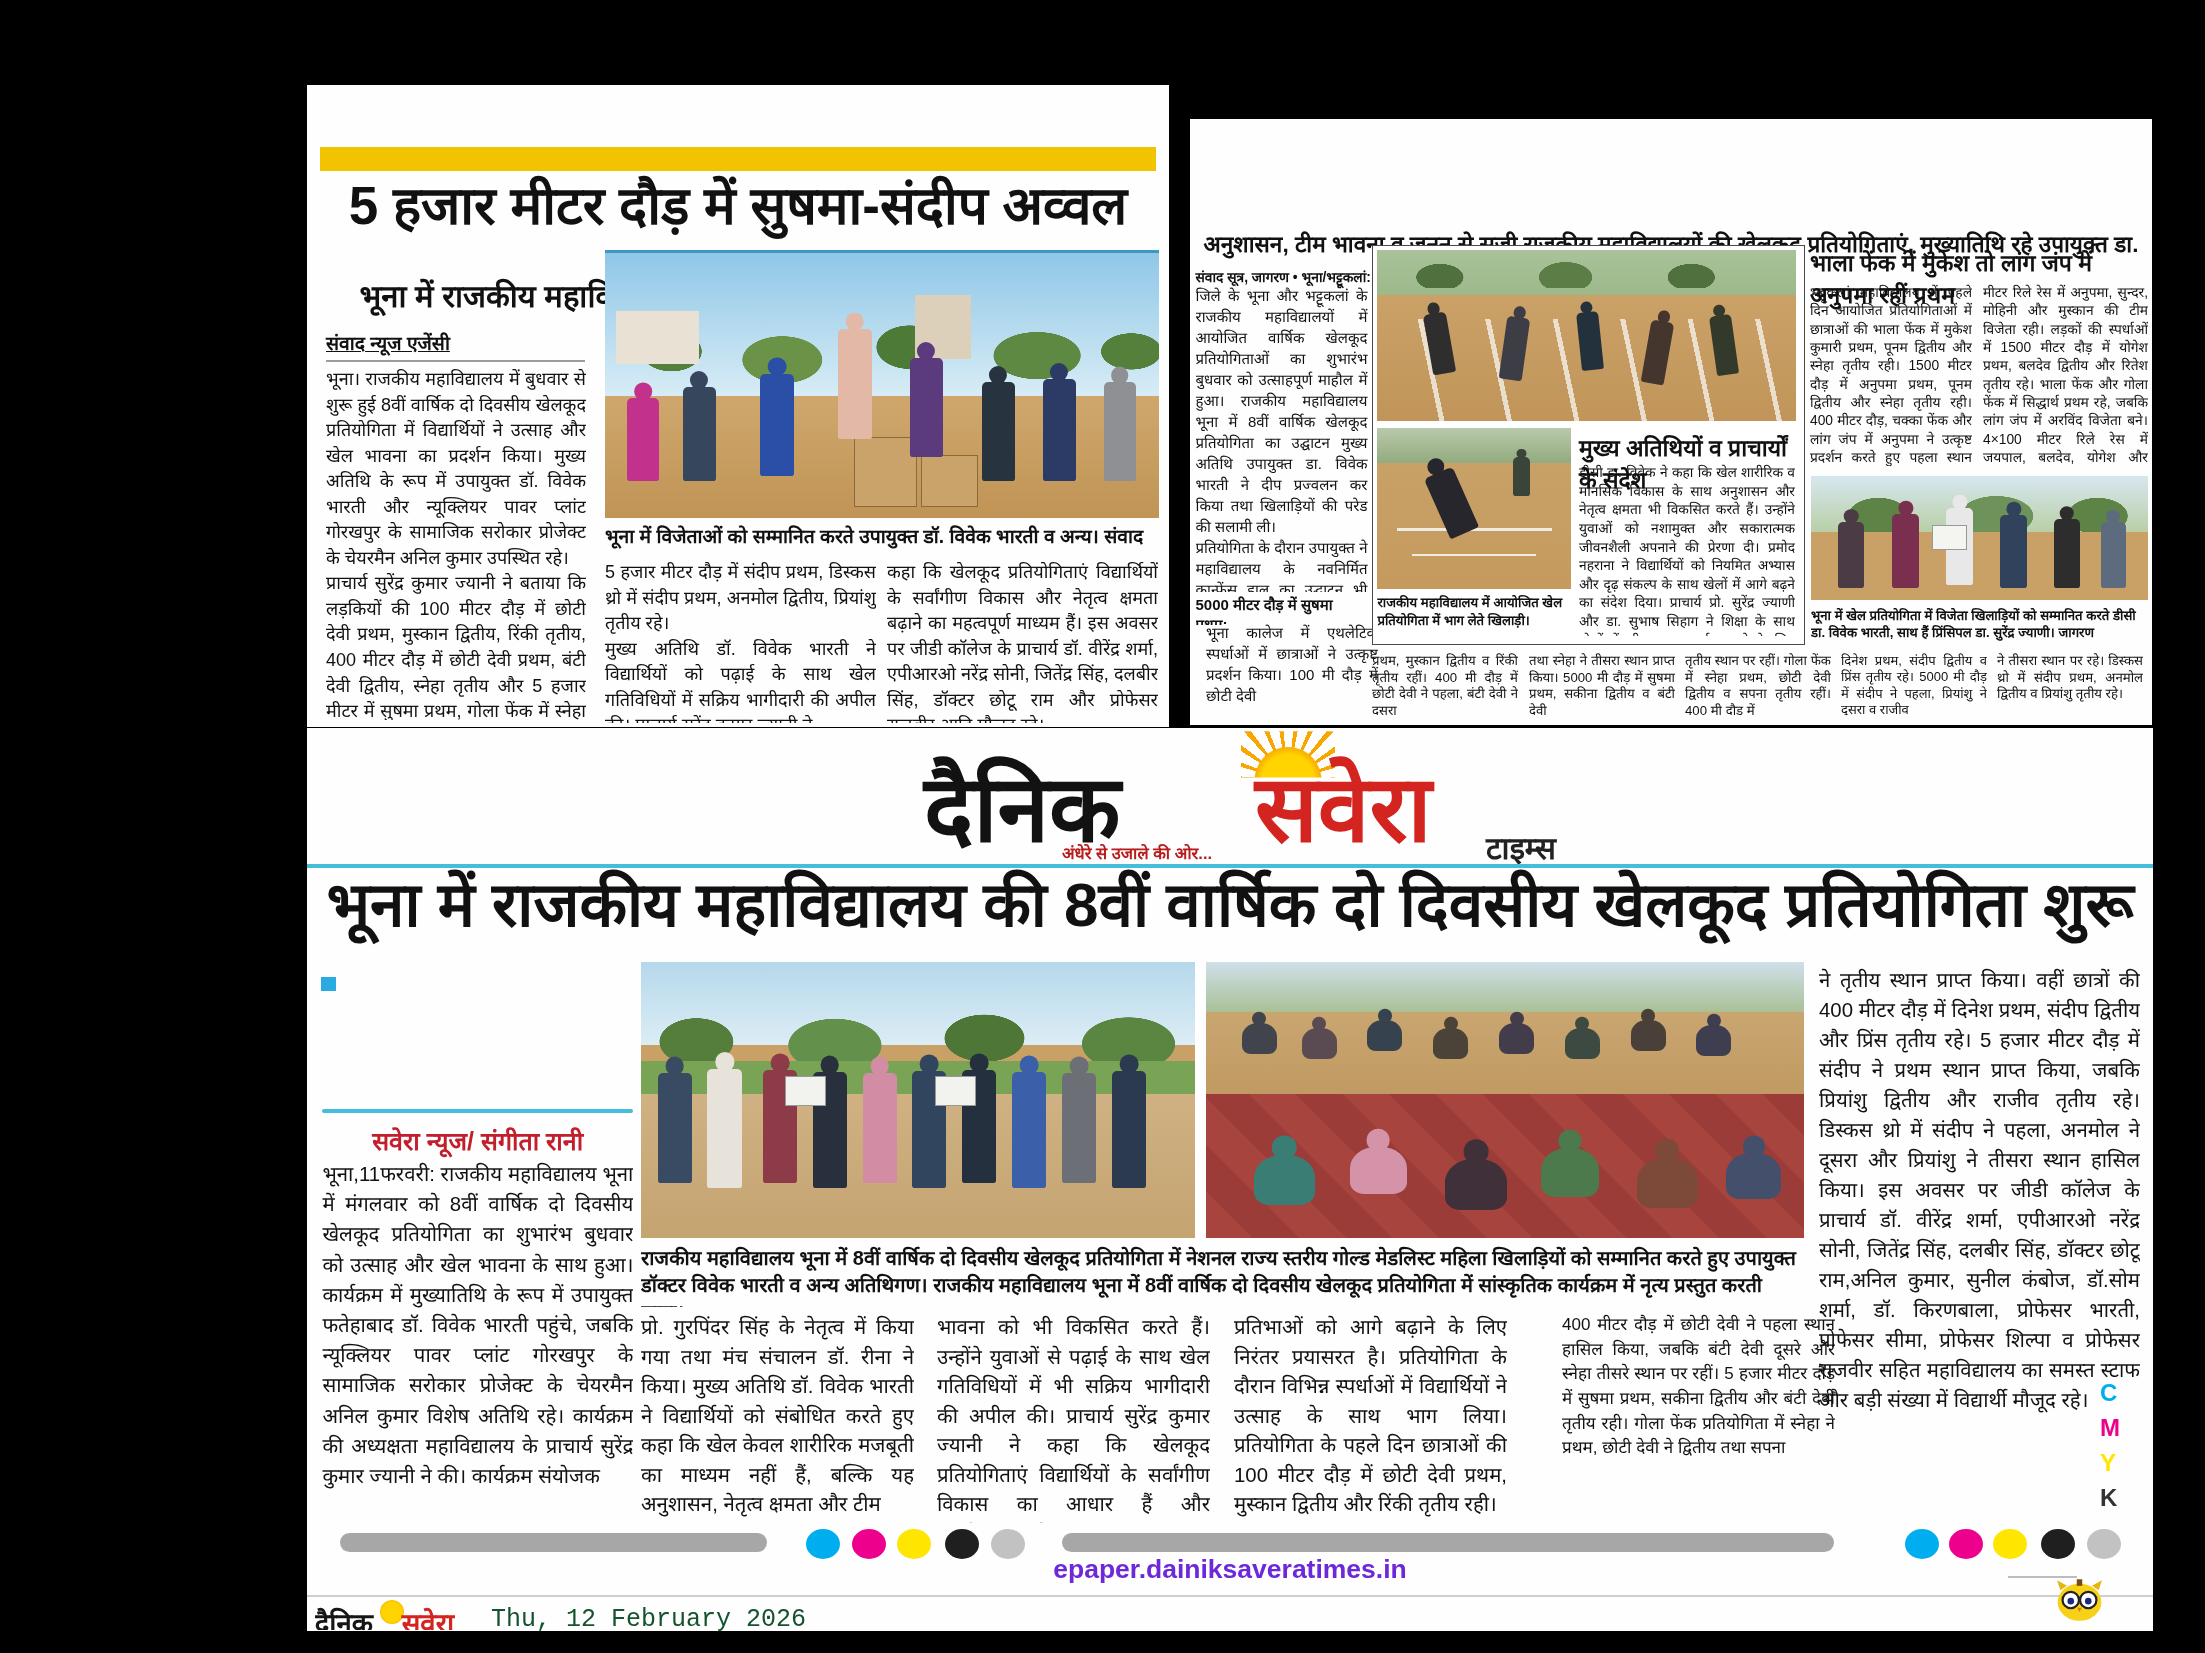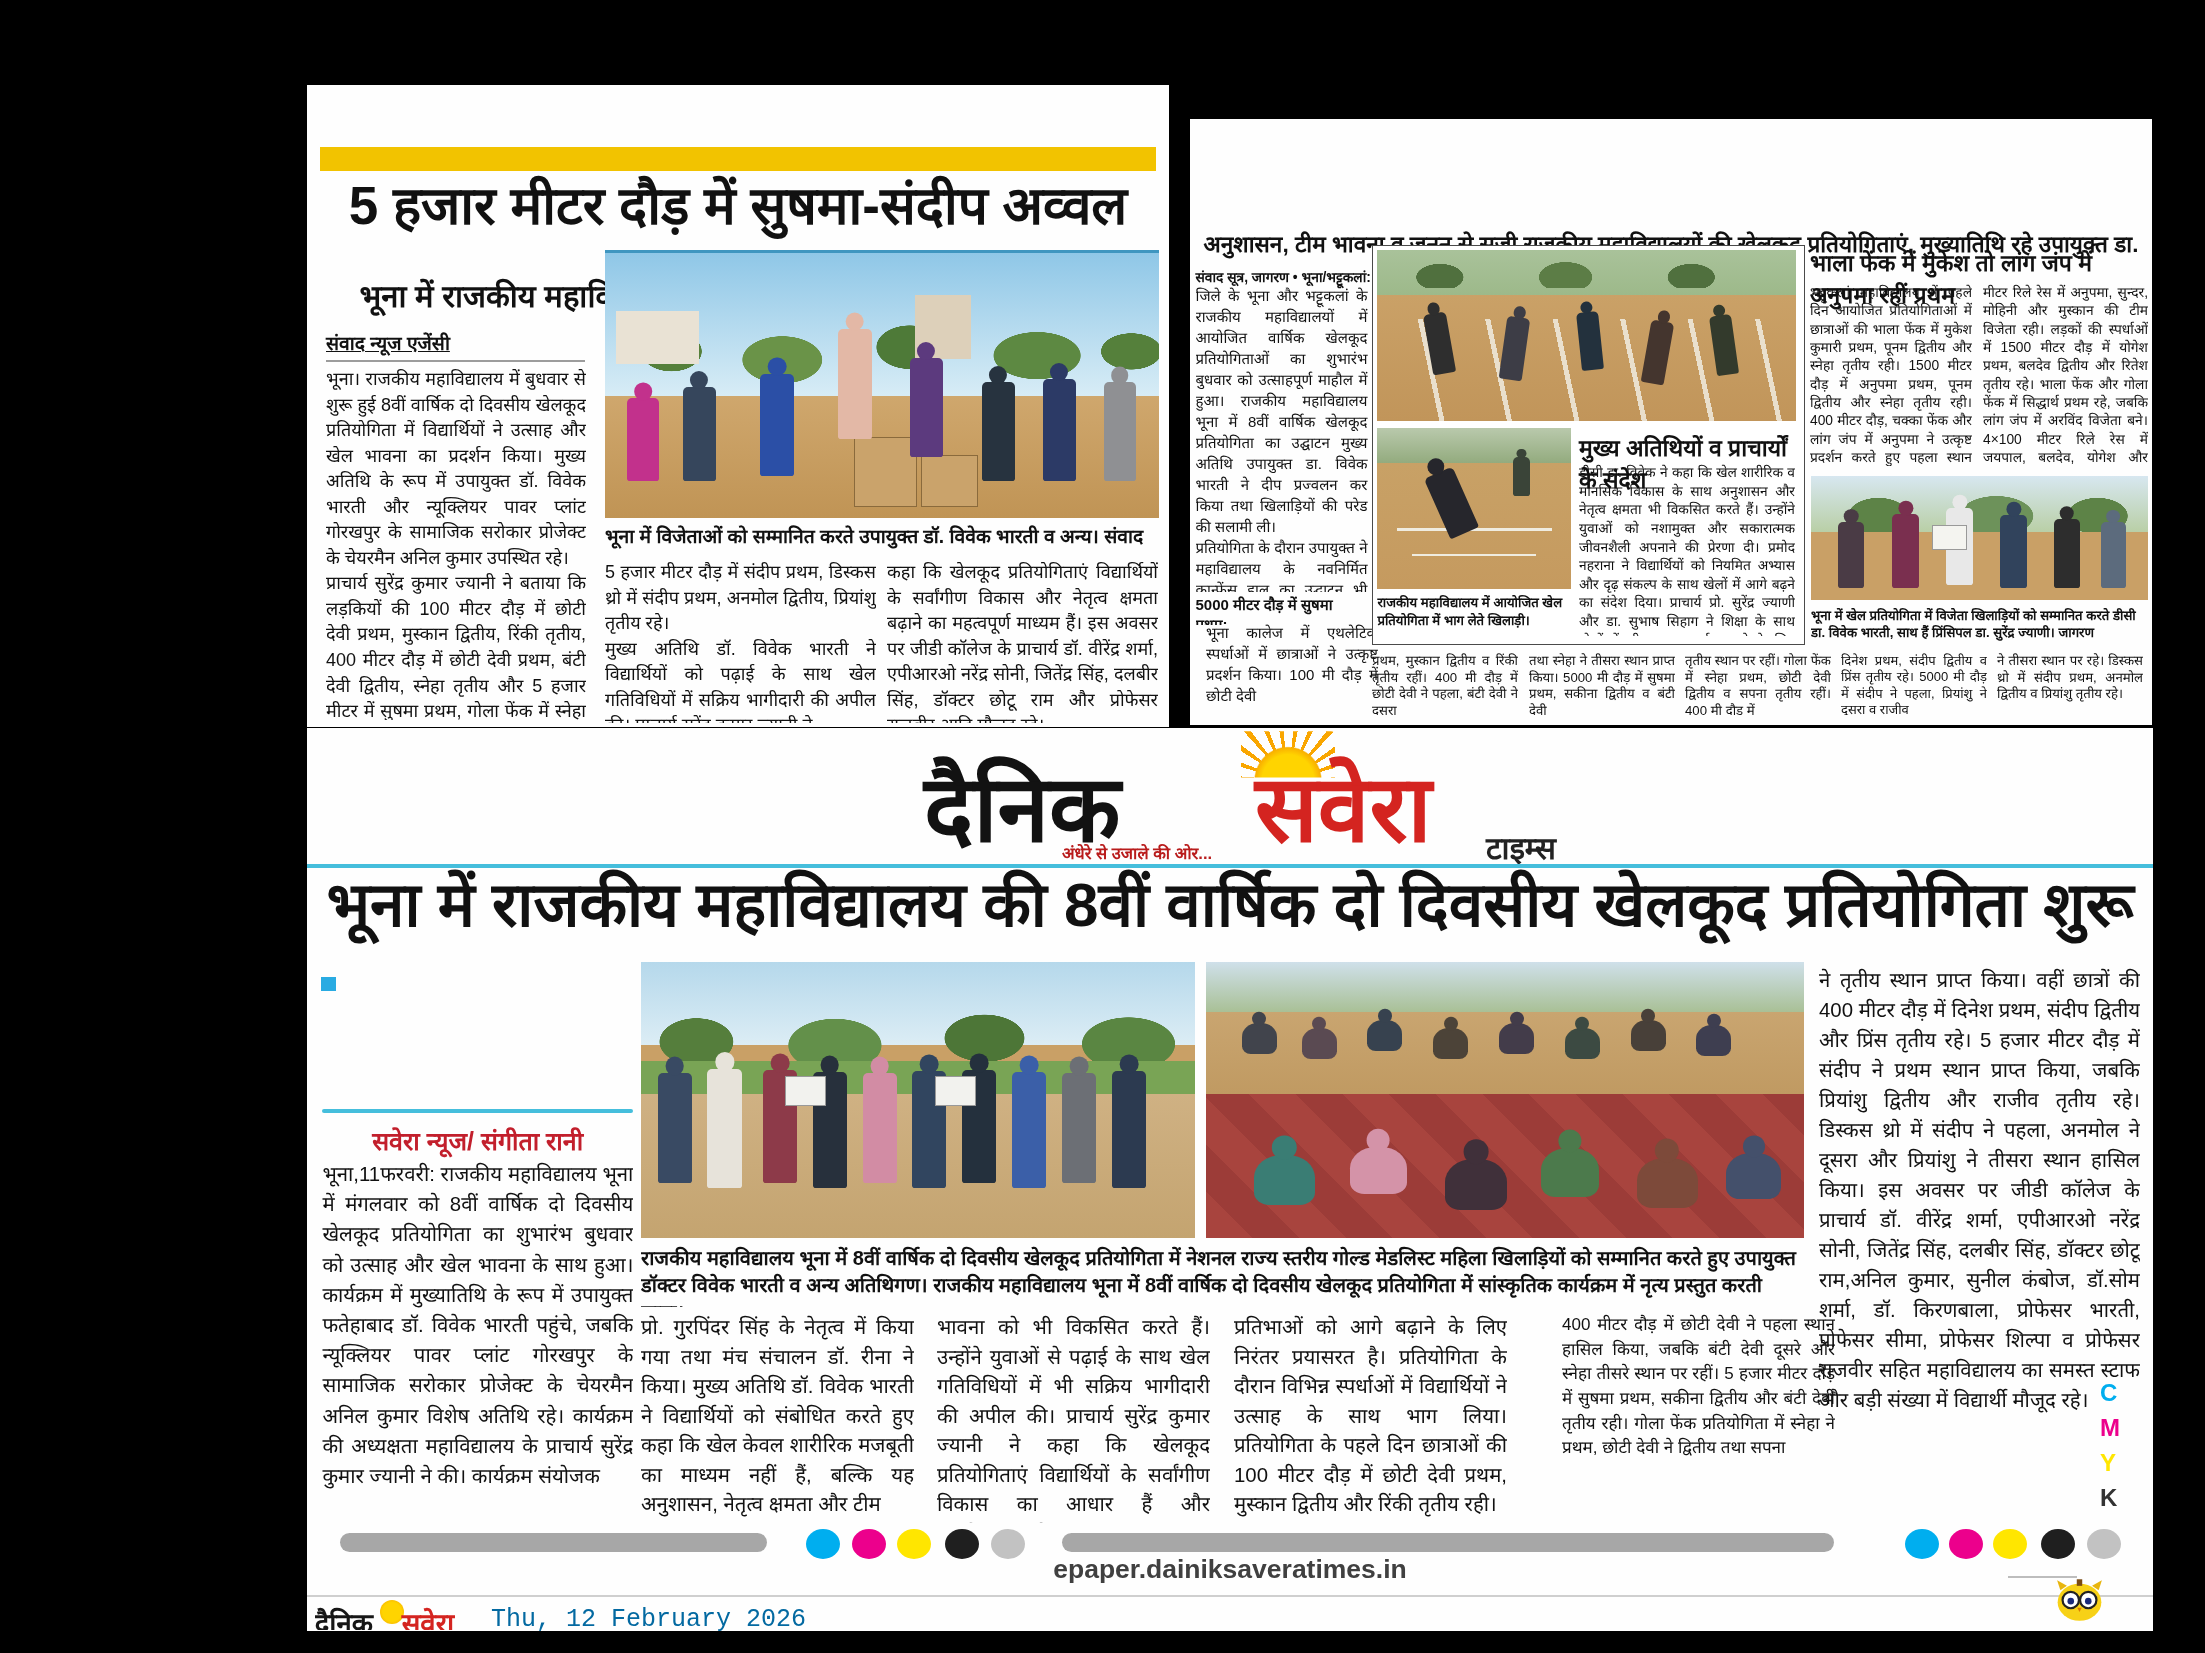--- a/index.html
+++ b/index.html
@@ -221,30 +221,30 @@
     <span class="dot" style="left:590px;top:801px;background:#FFE600;"></span>
     <span class="dot" style="left:638px;top:801px;background:#1F1F1F;"></span>
     <span class="dot" style="left:684px;top:801px;background:#C2C2C2;"></span>
     <div class="gbar" style="left:755px;top:805px;width:772px;"></div>
     <span class="dot" style="left:1598px;top:801px;background:#00AEEF;"></span>
     <span class="dot" style="left:1642px;top:801px;background:#EC008C;"></span>
     <span class="dot" style="left:1686px;top:801px;background:#FFE600;"></span>
     <span class="dot" style="left:1734px;top:801px;background:#1F1F1F;"></span>
     <span class="dot" style="left:1780px;top:801px;background:#C2C2C2;"></span>
 
-    <div class="abs ctr" style="left:0;top:826px;width:100%;font-size:26.5px;font-weight:600;color:#404040;">epaper.dainiksaveratimes.in</div>
+    <div class="abs ctr" style="left:0;top:826px;width:100%;font-size:26.5px;font-weight:600;color:#6d28d9;">epaper.dainiksaveratimes.in</div>
 
     <div class="abs" style="left:0;top:867px;width:100%;height:1.7px;background:#cfcfcf;"></div>
 
     <div class="abs clip" style="left:7.7px;top:872px;width:165px;height:30px;">
       <span class="abs bold" style="left:0;top:3.3px;font-size:27.6px;color:#161616;">दैनिक</span>
       <span class="abs" style="left:65px;top:0;width:24px;height:24px;border-radius:50%;background:radial-gradient(#ffd400 55%,#f09a00);"></span>
       <span class="abs bold" style="left:87px;top:3.3px;font-size:27.6px;color:#D42420;">सवेरा</span>
     </div>
-    <div class="abs" style="left:184px;top:877px;font-size:25px;color:#0369a1;font-family:'Liberation Mono','DejaVu Sans Mono',monospace;">Thu, 12 February 2026</div>
+    <div class="abs" style="left:184px;top:877px;font-size:25px;color:#14532d;font-family:'Liberation Mono','DejaVu Sans Mono',monospace;">Thu, 12 February 2026</div>
 
     <div class="abs" style="left:1701px;top:848px;width:69px;height:1.7px;background:#bdbdbd;"></div>
     <svg class="abs" style="left:1749px;top:850px;" width="47" height="43" viewBox="0 0 86 78">
       <path d="M8 22 L2 4 L20 14 Z" fill="#e8b50e"></path>
       <path d="M78 22 L84 4 L66 14 Z" fill="#e8b50e"></path>
       <ellipse cx="43" cy="44" rx="40" ry="34" fill="#f7d117"></ellipse>
       <circle cx="27" cy="40" r="15" fill="#fff" stroke="#222" stroke-width="4"></circle>
       <circle cx="59" cy="40" r="15" fill="#fff" stroke="#222" stroke-width="4"></circle>
       <circle cx="27" cy="42" r="6" fill="#1a2a7a"></circle>
       <circle cx="59" cy="42" r="6" fill="#1a2a7a"></circle>

